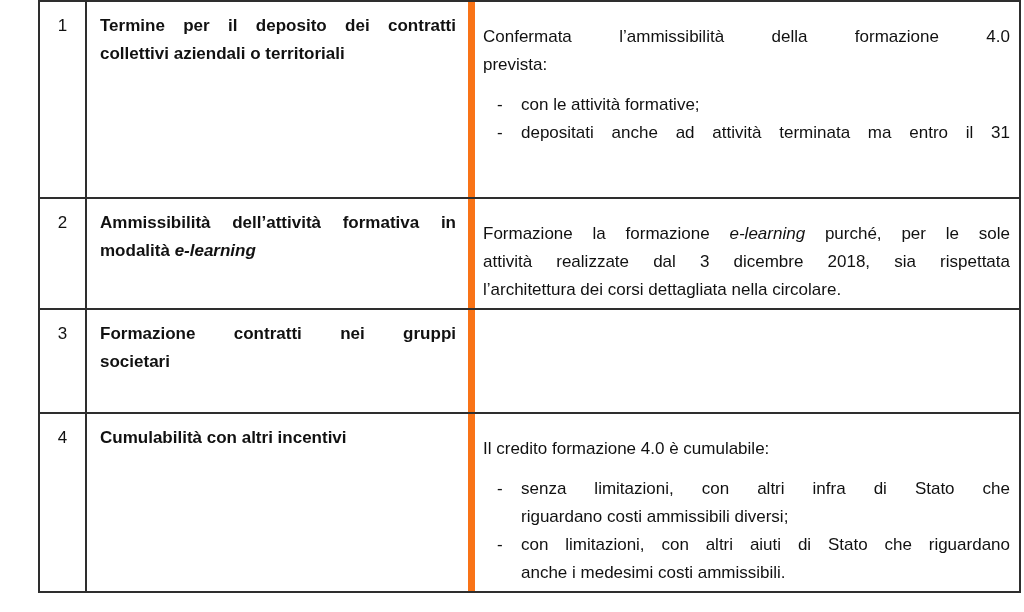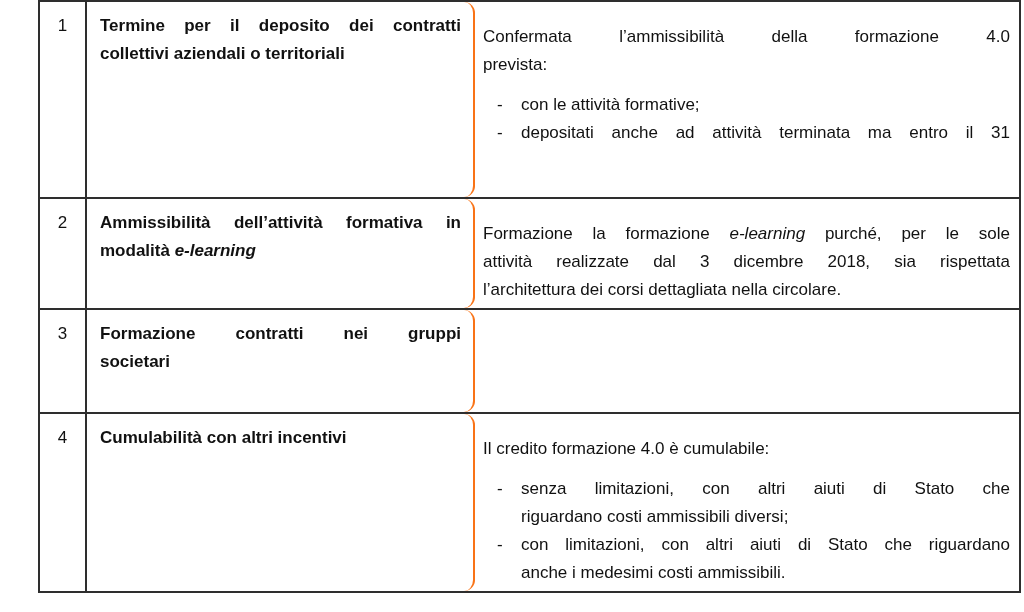--- a/index.html
+++ b/index.html
@@ -35,24 +35,23 @@
     box-sizing: border-box;
     font-size: 17px;
     line-height: 28px;
   }
   .cell-num {
     border-right: 2px solid #2e2e2e;
     text-align: center;
     padding-top: 10px;
   }
   .cell-topic {
-    border-right: 2px solid #f97316;
+    border-right: 7px solid #f97316;
     font-weight: bold;
     padding: 10px 12px 16px 13px;
-    border-radius: 11px;
   }
   .cell-content {
     padding: 10px 9px 4px 8px;
     margin-top: 11px;
   }
   .line {
     text-align: justify;
     text-align-last: justify;
     height: 28px;
     overflow: hidden;
@@ -134,21 +133,21 @@
         <div class="line last"><span>Cumulabilità con altri incentivi</span></div>
       </div>
       <div class="cell cell-content">
         <div class="para">
           <div class="line last"><span>Il credito formazione 4.0 è cumulabile:</span></div>
         </div>
         <div class="bullets para">
           <div class="bullet">
             <span class="dash">-</span>
             <div class="bullet-text">
-              <div class="line"><span>senza limitazioni, con altri aiuti di Stato che</span></div>
+              <div class="line"><span>senza limitazioni, con altri infra di Stato che</span></div>
               <div class="line last"><span>riguardano costi ammissibili diversi;</span></div>
             </div>
           </div>
           <div class="bullet">
             <span class="dash">-</span>
             <div class="bullet-text">
               <div class="line"><span>con limitazioni, con altri aiuti di Stato che riguardano</span></div>
               <div class="line last"><span>anche i medesimi costi ammissibili.</span></div>
             </div>
           </div>

